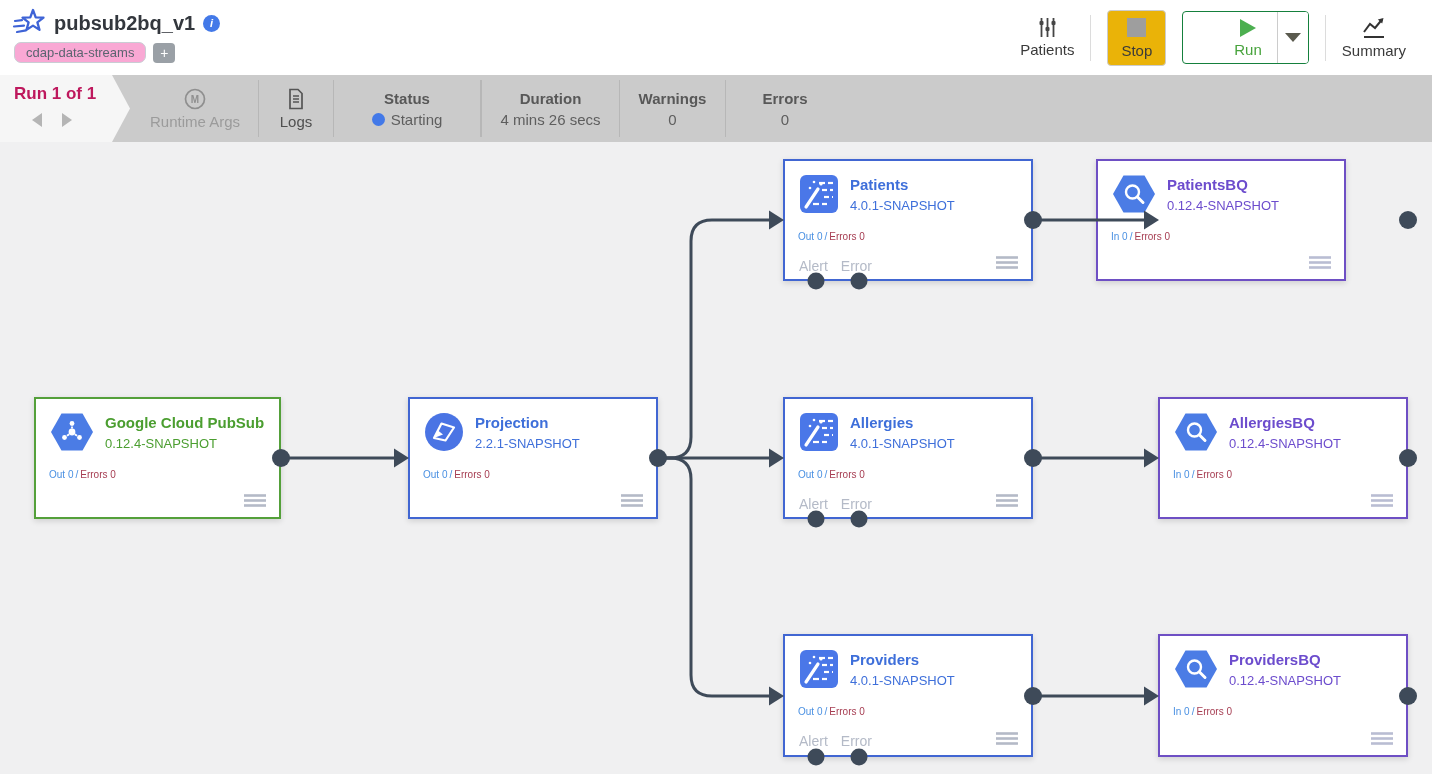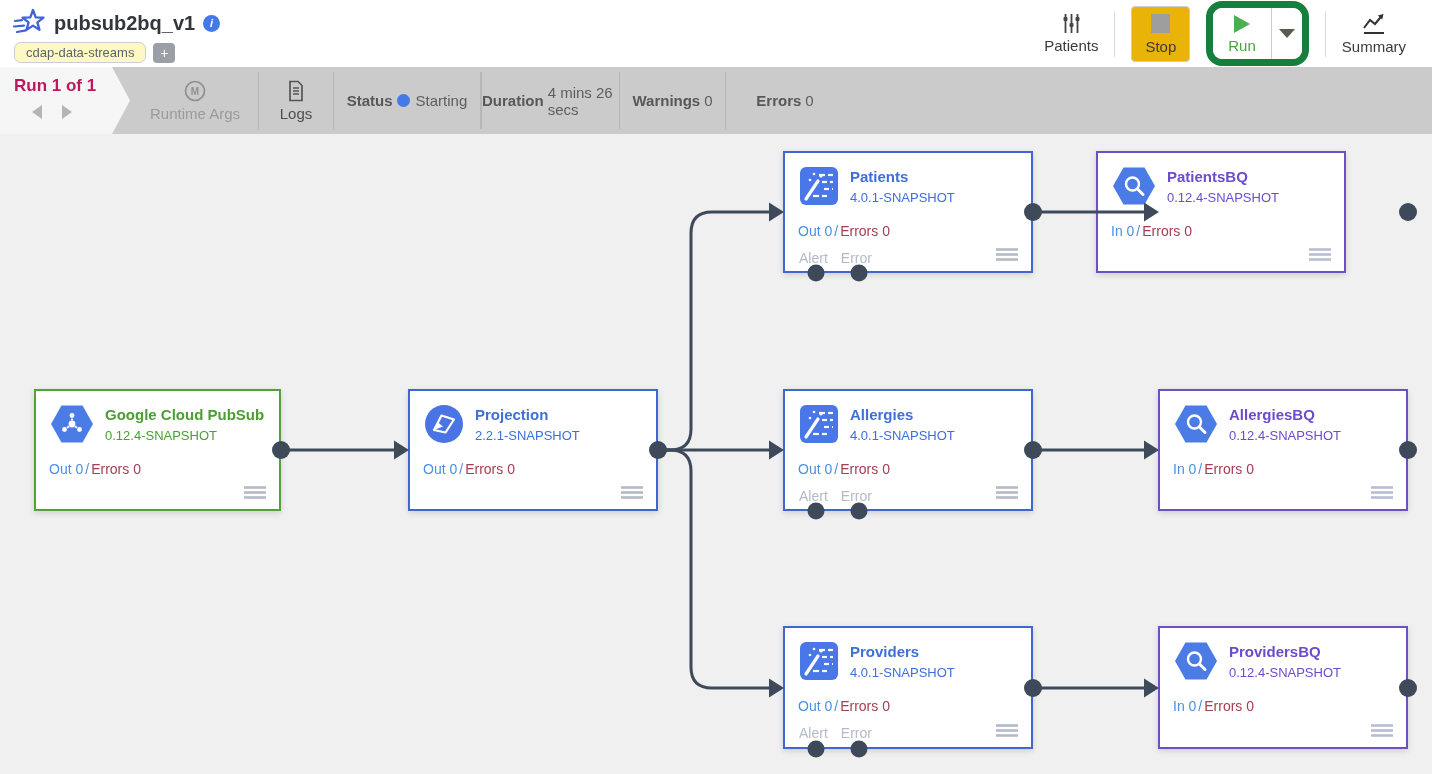--- a/index.html
+++ b/index.html
@@ -1,62 +1,62 @@
 <!DOCTYPE html>
 <html><head>
 <meta charset="utf-8">
 <style>
   * { box-sizing: border-box; margin: 0; padding: 0; }
   html,body { width: 1432px; height: 774px; overflow: hidden;
     font-family: "Liberation Sans", sans-serif; background: #fff; }
 
   
-  .app-header { height: 67px; display: flex; justify-content: space-between; background:#fff; }
+  .app-header { height: 75px; display: flex; justify-content: space-between; background:#fff; }
   .h-left { padding: 8px 0 0 12px; }
   .title-row { display: flex; align-items: center; gap: 8px; }
   .page-title { font-size: 20px; font-weight: 700; color: #33373d; }
   .info-icon { width: 17px; height: 17px; border-radius: 50%; background: #4379e8; color:#fff;
     font-size: 11px; font-weight: 700; font-style: italic; display:flex; align-items:center;
     justify-content:center; cursor:pointer; }
   .tag-row { display:flex; align-items:center; gap:7px; margin-top:4px; margin-left:2px; }
   .tag-pill { border:1px solid #c9cdd4; border-radius:7px; padding:2px 11px; font-size:13px;
-    color:#5b6470; background:#fef9c3; cursor:pointer; }
+    color:#5b6470; background:#f9a8d4; cursor:pointer; }
   .add-tag { width:22px; height:20px; border:none; border-radius:4px; background:#9aa0a6;
     color:#fff; font-size:14px; line-height:18px; cursor:pointer; }
 
   .h-right { display:flex; align-items:center; gap:16px; padding-right:26px; }
   .h-action { display:flex; flex-direction:column; align-items:center; gap:3px;
     font-size:15px; color:#3a3a3a; cursor:pointer; }
   .h-vdiv { width:1px; height:46px; background:#dcdcdc; }
   .stop-button { display:flex; flex-direction:column; align-items:center; gap:5px; background:#eab308;
     border:1px solid #ccc; border-radius:4px; padding:7px 13px 6px; font-size:15px; color:#3a3a3a;
     cursor:pointer; font-family:inherit; }
   .stop-square { width:19px; height:19px; background:#9e9e9e; }
-  .run-group { display:flex; border:7px solid #15803d; border-radius:16px; overflow:hidden; }
+  .run-group { display:flex; border:1px solid #15803d; border-radius:4px; overflow:hidden;padding-left:36px; }
   .run-button { display:flex; flex-direction:column; align-items:center; gap:3px; padding:6px 15px 5px;
     background:#fff; border:none; color:#47a33c; font-size:15px; cursor:pointer; font-family:inherit; }
   .run-caret-button { width:31px; background:#fff; border:none; border-left:1px solid #ccc;
     display:flex; align-items:center; justify-content:center; cursor:pointer; }
   .caret-down { width:0; height:0; border-left:8px solid transparent; border-right:8px solid transparent;
     border-top:9px solid #5a5a4e; }
 
   
   .runbar { height: 67px; background: #cbcbcb; display: flex; align-items: stretch; }
   .run-counter-wrap { width:132px; flex:none; background:#f6f6f6; padding:9px 0 0 14px;
     clip-path: polygon(0 0, 112px 0, 130px 50%, 112px 100%, 0 100%); }
   .run-counter-text { font-size:17px; font-weight:700; color:#be185d; }
   .run-nav { display:flex; gap:20px; margin:9px 0 0 18px; }
   .tri { width:0; height:0; cursor:pointer; }
   .tri-left  { border-top:7px solid transparent; border-bottom:7px solid transparent; border-right:10px solid #b5b5b5; }
   .tri-right { border-top:7px solid transparent; border-bottom:7px solid transparent; border-left:10px solid #b5b5b5; }
   .rb-item { display:flex; flex-direction:column; align-items:center; justify-content:center;
     gap:3px; font-size:15px; color:#4f4f4f; cursor:pointer; }
   .rb-item.disabled { color:#9b9b9b; }
   .rb-div { width:1px; background:#b7b7b7; margin:5px 0; }
-  .rb-stat { display:flex; flex-direction:row; align-items:center; justify-content:center; gap:4px; }
+  .rb-stat { display:flex; flex-direction:column; align-items:center; justify-content:center; gap:4px; }
   .rb-label { font-weight:700; font-size:15px; color:#585858; }
   .rb-value { font-size:15px; color:#5e5e5e; display:flex; align-items:center; gap:6px; }
   .status-dot { width:13px; height:13px; border-radius:50%; background:#4379e8; }
   .w-runtime{width:126px;} .w-logs{width:74px;} .w-status{width:146px;} .w-start{width:198px;}
   .w-duration{width:137px;} .w-warnings{width:105px;} .w-errors{width:118px;}
 
   
   .canvas { position:relative; height:640px; background:#f0f0f1; }
   .wires { position:absolute; left:0; top:0; z-index:2; pointer-events:none; }
   .wires path { stroke:#3e4a59; stroke-width:3; fill:none; }
@@ -64,21 +64,21 @@
 
   .node { position:absolute; z-index:1; width:250px; height:122px; background:#fff;
     border:2px solid; box-shadow:0 2px 6px rgba(0,0,0,.14); cursor:pointer; }
   .acc-green  { border-color:#54a03a; } .acc-green  .node-title,.acc-green  .node-version{ color:#4b9e30; }
   .acc-blue   { border-color:#4166d2; } .acc-blue   .node-title,.acc-blue   .node-version{ color:#3e6fda; }
   .acc-purple { border-color:#6e4fc4; } .acc-purple .node-title,.acc-purple .node-version{ color:#6c4ccd; }
   .node-head { display:flex; gap:11px; padding:13px 4px 0 14px; }
   .node-icon { flex:none; }
   .node-title { font-size:15px; font-weight:700; white-space:nowrap; overflow:hidden; margin-top:2px; }
   .node-version { font-size:13px; margin-top:5px; white-space:nowrap; }
-  .node-metrics { position:absolute; left:13px; top:70px; font-size:14px; white-space:nowrap; }
+  .node-metrics { position:absolute; left:13px; top:70px; font-size:10px; white-space:nowrap; }
   .m-io { color:#4a90e2; } .m-sep { color:#4a90e2; margin:0 2px; } .m-err { color:#a63d52; }
   .port-labels { position:absolute; left:14px; top:97px; display:flex; gap:13px;
     font-size:14px; color:#b4bac7; }
   .node-menu { position:absolute; right:12px; bottom:9px; cursor:pointer; line-height:0; }
 </style>
 </head>
 <body>
 
 <header class="app-header">
   <div class="h-left">

